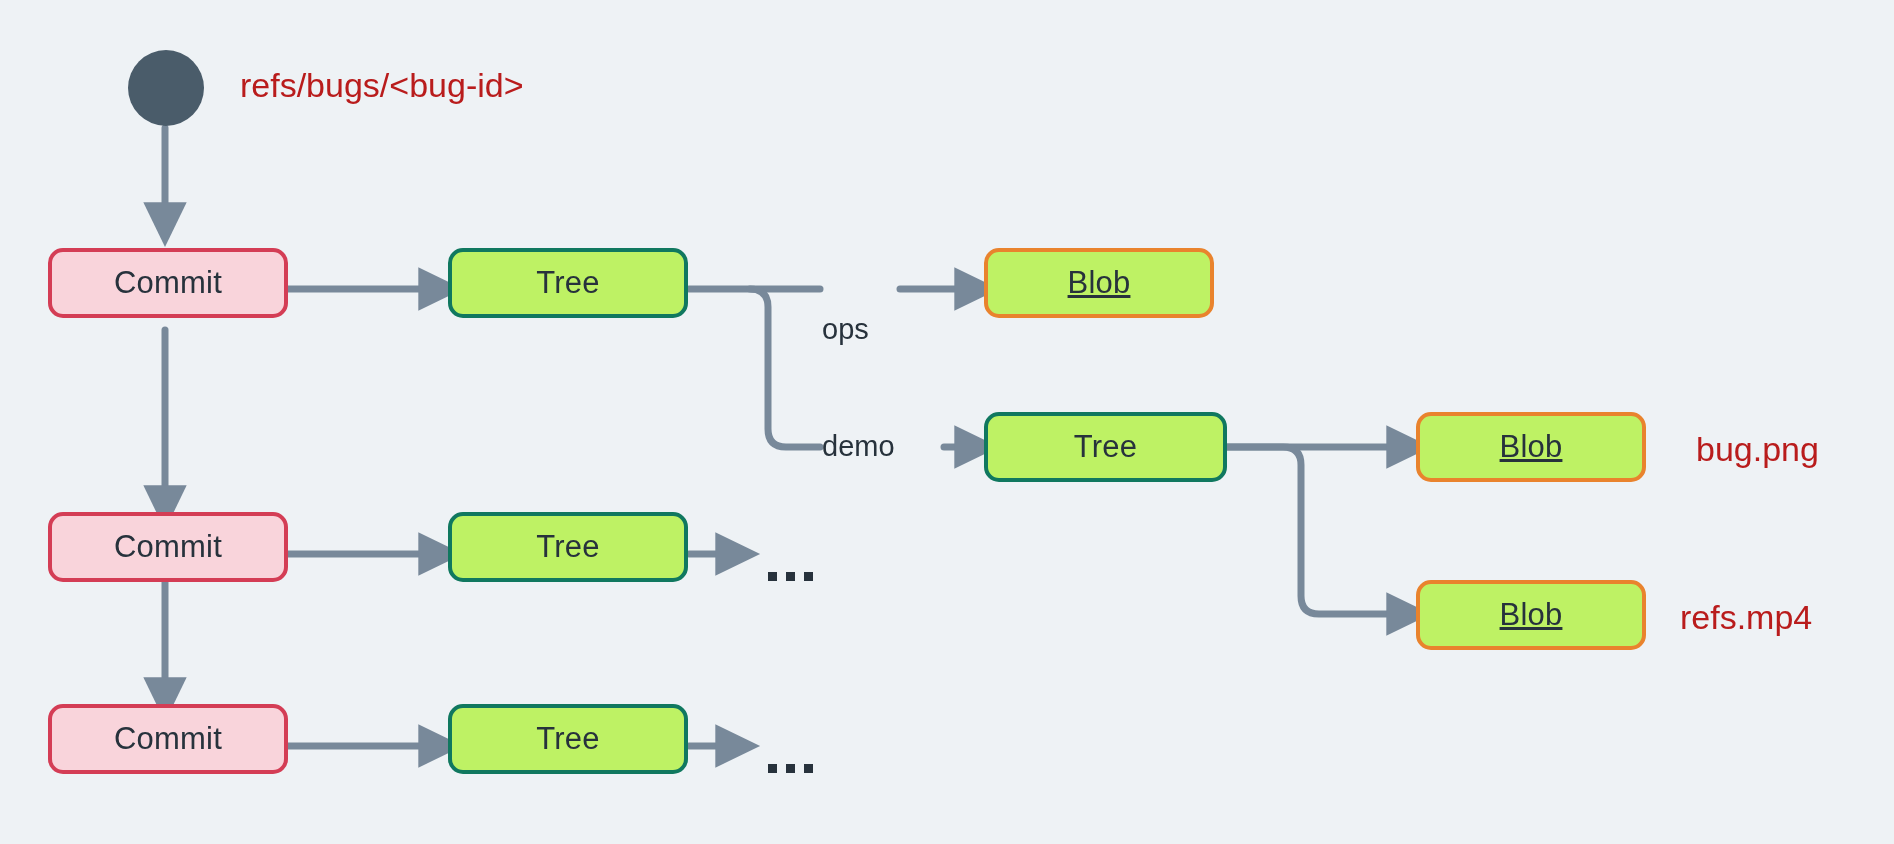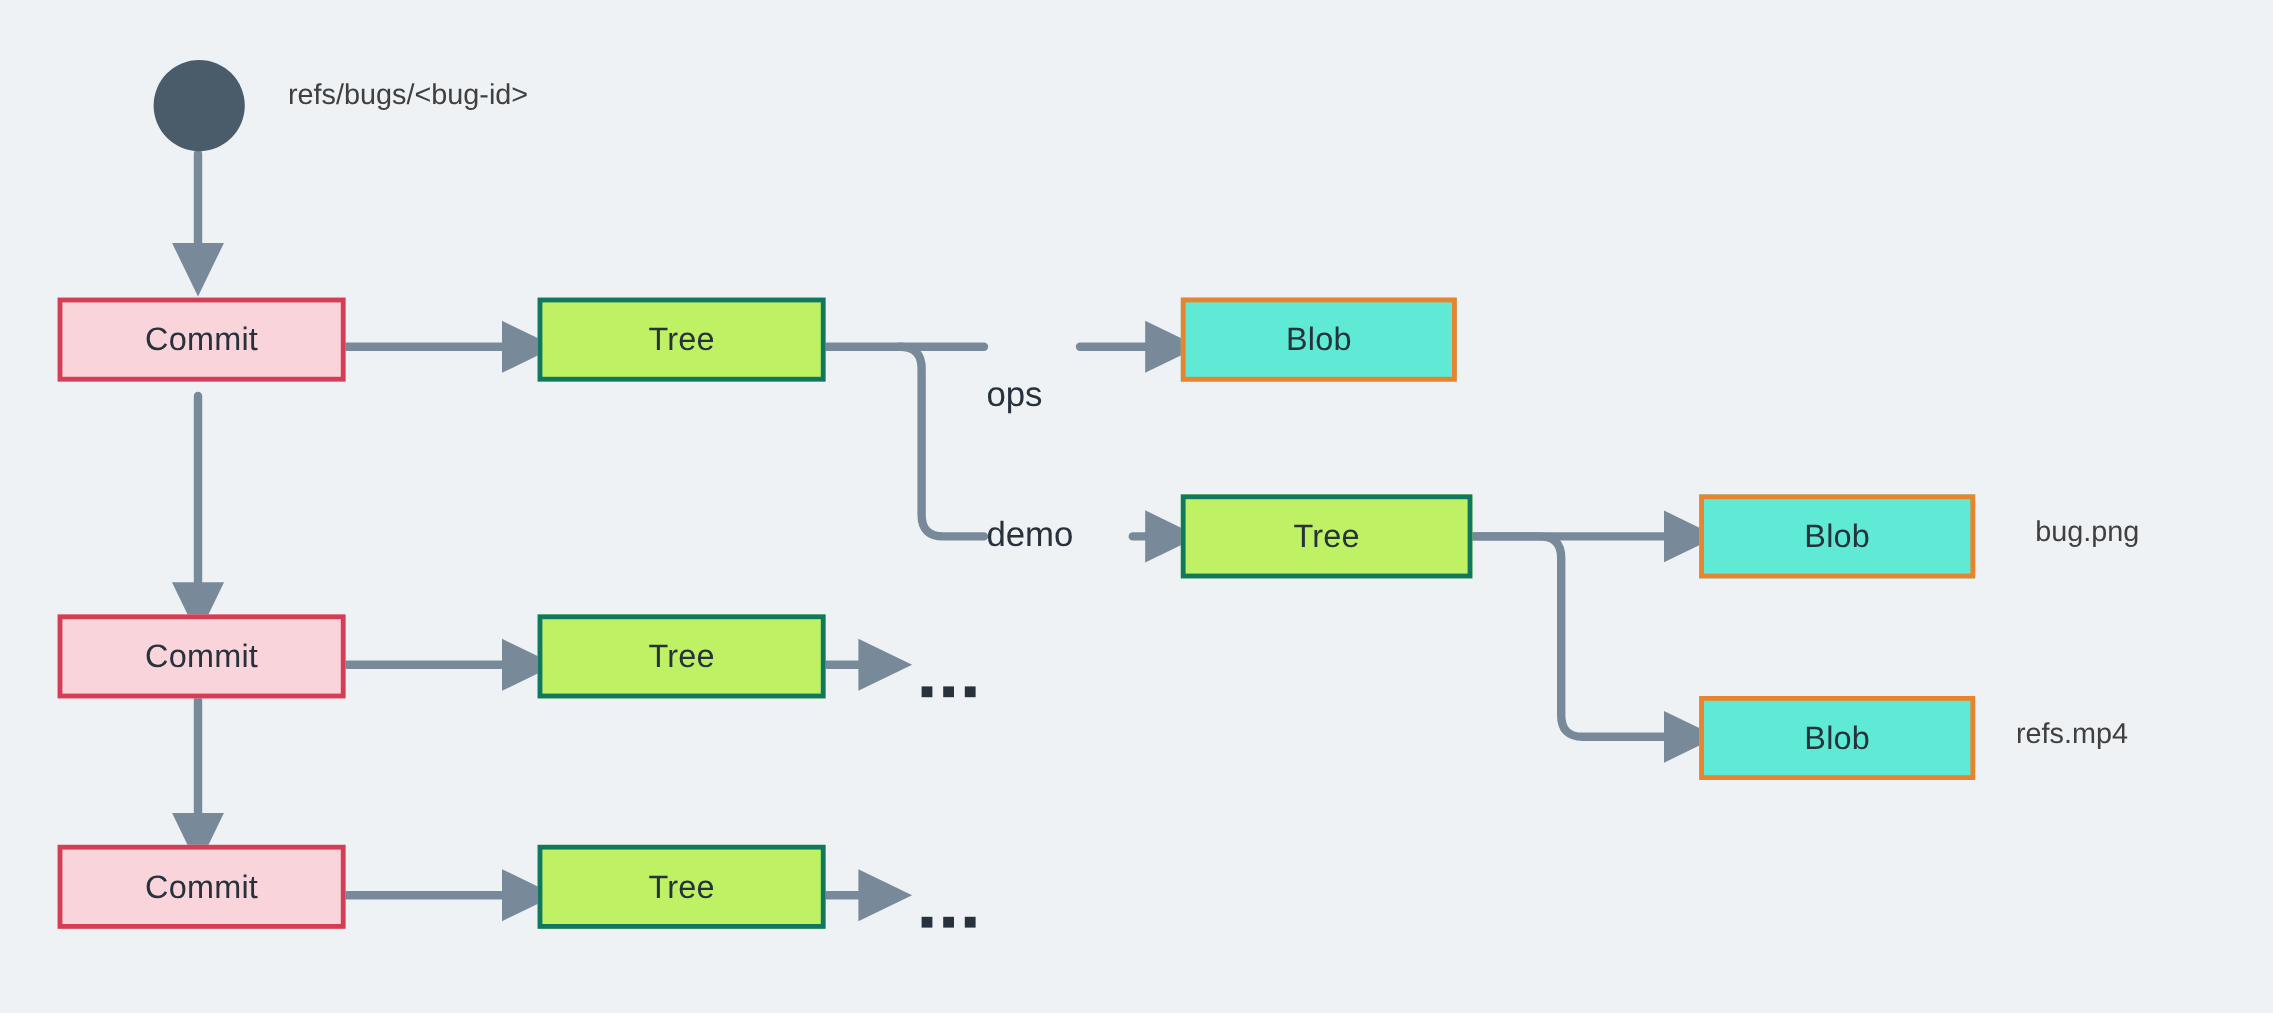--- a/index.html
+++ b/index.html
@@ -26,50 +26,51 @@
     width: 1894px;
     height: 844px;
     pointer-events: none;
   }
   .node {
     position: absolute;
     box-sizing: border-box;
     display: flex;
     align-items: center;
     justify-content: center;
-    border-radius: 0;
+    border-radius: 15px;
     border-width: 4px;
     border-style: solid;
-    font-size: 27px;
+    font-size: 31px;
     letter-spacing: 0.2px;
     color: #27323c;
     user-select: none;
   }
   .node-commit {
     background: #f9d4db;
     border-color: #d43d55;
   }
   .node-tree {
     background: #bef264;
     border-color: #10785f;
     justify-content: center;
   }
   .node-blob {
-    background: #5eead4;
+    background: #bef264;
     border-color: #e9832d;
+    text-decoration: underline;
   }
   .ref-dot {
     position: absolute;
     border-radius: 50%;
     background: #4a5c6a;
   }
   .plain-label {
     position: absolute;
-    font-size: 24px;
-    color: #404040;
+    font-size: 34px;
+    color: #b91c1c;
     white-space: nowrap;
     user-select: none;
   }
   .edge-label {
     position: absolute;
     font-size: 29px;
     color: #27323c;
     white-space: nowrap;
     user-select: none;
   }

